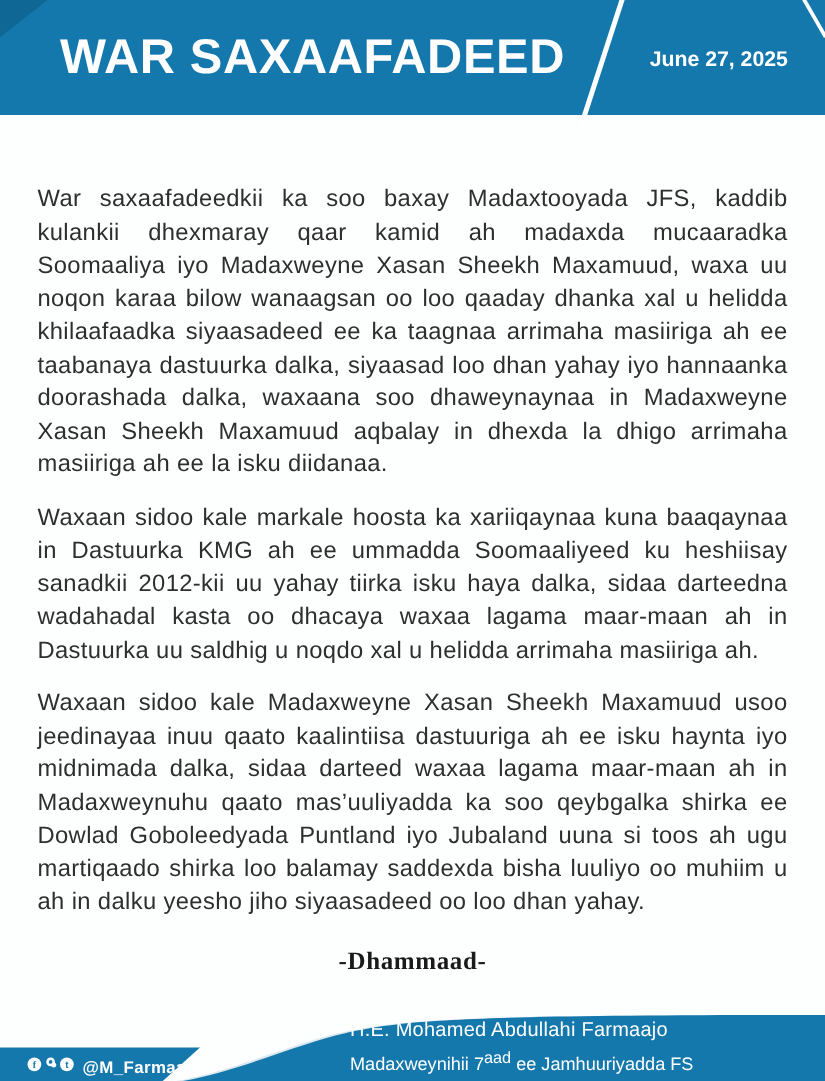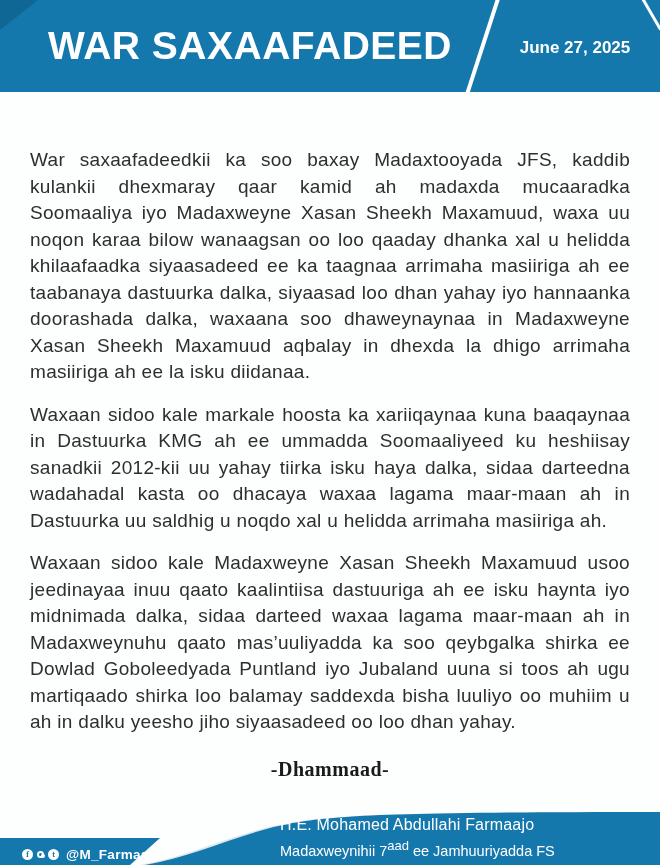--- a/index.html
+++ b/index.html
@@ -74,21 +74,21 @@
     letter-spacing:0.5px;
     margin-top:20px;
     font-family:Liberation Serif, serif;
   }
   
   .footer-svg{position:absolute;left:0;top:795px;width:660px;height:70px;}
   .shape-blue{fill:var(--primary-blue);}
   .shape-light{fill:var(--footer-light-band);}
   .footer-social{
     position:absolute;left:22px;top:846px;height:16px;
-    display:flex;align-items:center;gap:4px;
+    display:flex;gap:4px;
   }
   .soc-icon{
     display:inline-block;width:11px;height:11px;border-radius:50%;
     background:var(--white);
     color:var(--primary-blue);
     font-size:8px;font-weight:700;line-height:11px;text-align:center;
     position:relative;
   }
   .soc-icon.fb::before{content:"f";font-family:"Liberation Serif",serif;}
   .soc-icon.ig{background:transparent;border:2px solid var(--white);width:7px;height:7px;}

